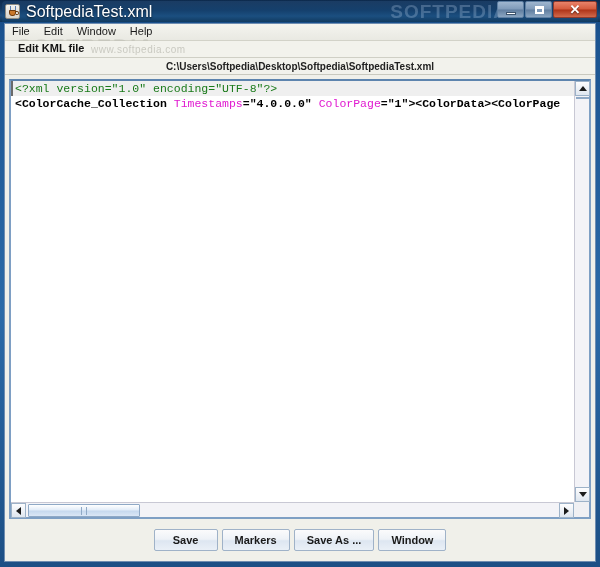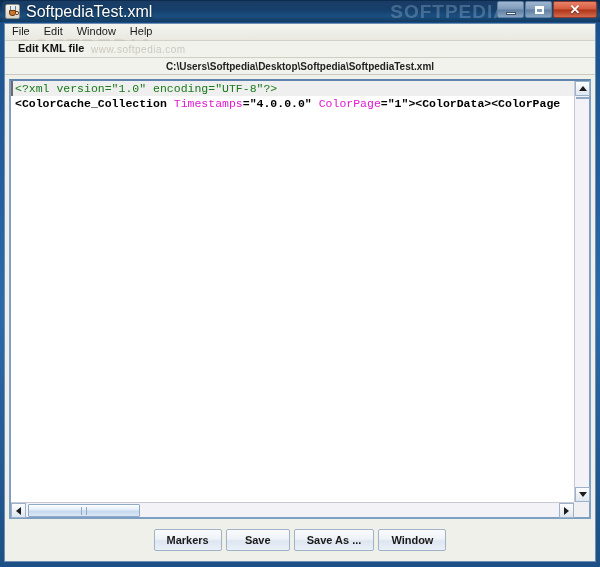--- a/index.html
+++ b/index.html
@@ -354,24 +354,24 @@
         <div class="sb-arrow" style="right:0;top:0;">
           <span class="tri tri-right"></span>
         </div>
       </div>
 
       <div id="corner"></div>
     </div>
 
     <div id="buttonbar">
       <div class="btn-wrap">
+        <div class="btn">Save</div>
+      </div>
+      <div class="btn-wrap">
         <div class="btn">Markers</div>
-      </div>
-      <div class="btn-wrap">
-        <div class="btn">Save</div>
       </div>
       <div class="btn-wrap">
         <div class="btn">Save As ...</div>
       </div>
       <div class="btn-wrap">
         <div class="btn">Window</div>
       </div>
     </div>
 
   </div>

